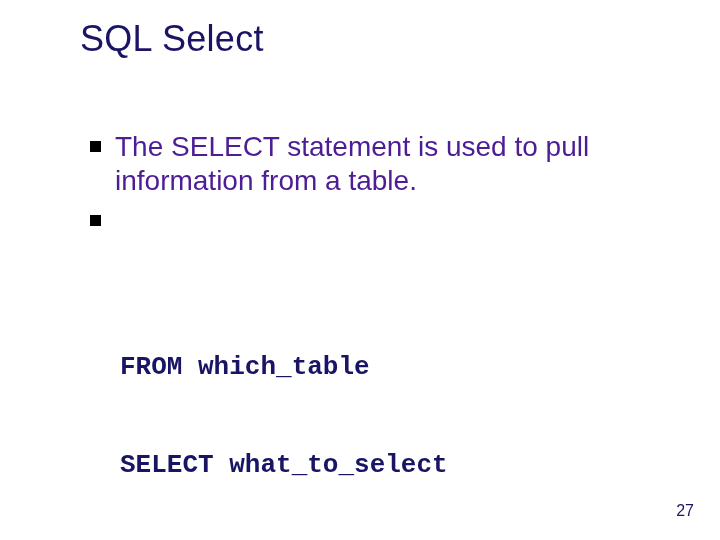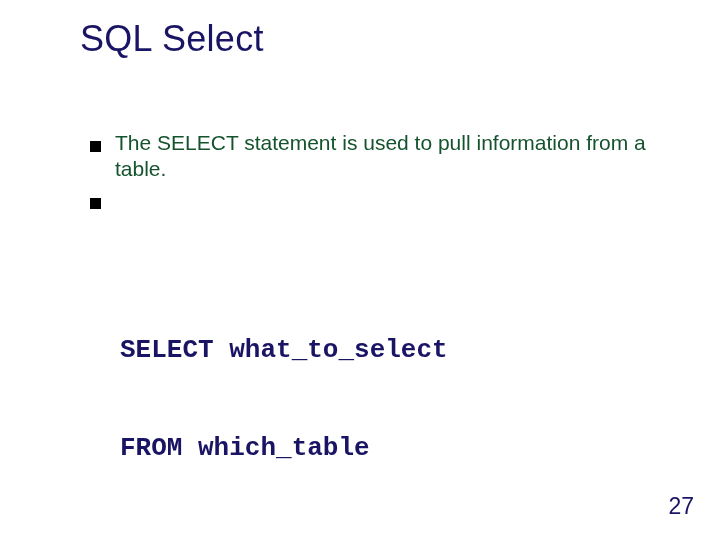--- a/index.html
+++ b/index.html
@@ -41,39 +41,39 @@
   }
   .bullet .marker {
     flex: 0 0 auto;
     width: 11px;
     height: 11px;
     background: #000000;
     margin-top: 11px;
     margin-right: 14px;
   }
   .bullet .text {
-    font-size: 21px;
+    font-size: 28px;
     line-height: 1.22;
-    color: #14532d;
+    color: #4c1d95;
   }
   .code {
     margin-top: 60px;
     margin-left: 30px;
     font-family: "Courier New", Courier, monospace;
     font-size: 26px;
     font-weight: bold;
     color: #1a1464;
     line-height: 1.25;
     white-space: pre;
   }
   .pagenum {
     position: absolute;
     right: 26px;
     bottom: 20px;
-    font-size: 23px;
+    font-size: 16px;
     color: #1a1464;
   }
 </style>
 </head>
 <body>
 
 <div class="slide">
 
   <div class="title">SQL Select</div>
 
@@ -82,22 +82,22 @@
     <div class="bullet">
       <div class="marker"></div>
       <div class="text">The SELECT statement is used to pull information from a table.</div>
     </div>
 
     <div class="bullet">
       <div class="marker"></div>
     </div>
 
     <div class="code">
+      <div>FROM which_table</div>
       <div>SELECT what_to_select</div>
-      <div>FROM which_table</div>
       
     </div>
 
   </div>
 
   <div class="pagenum">27</div>
 
 </div>
 
 </body></html>

